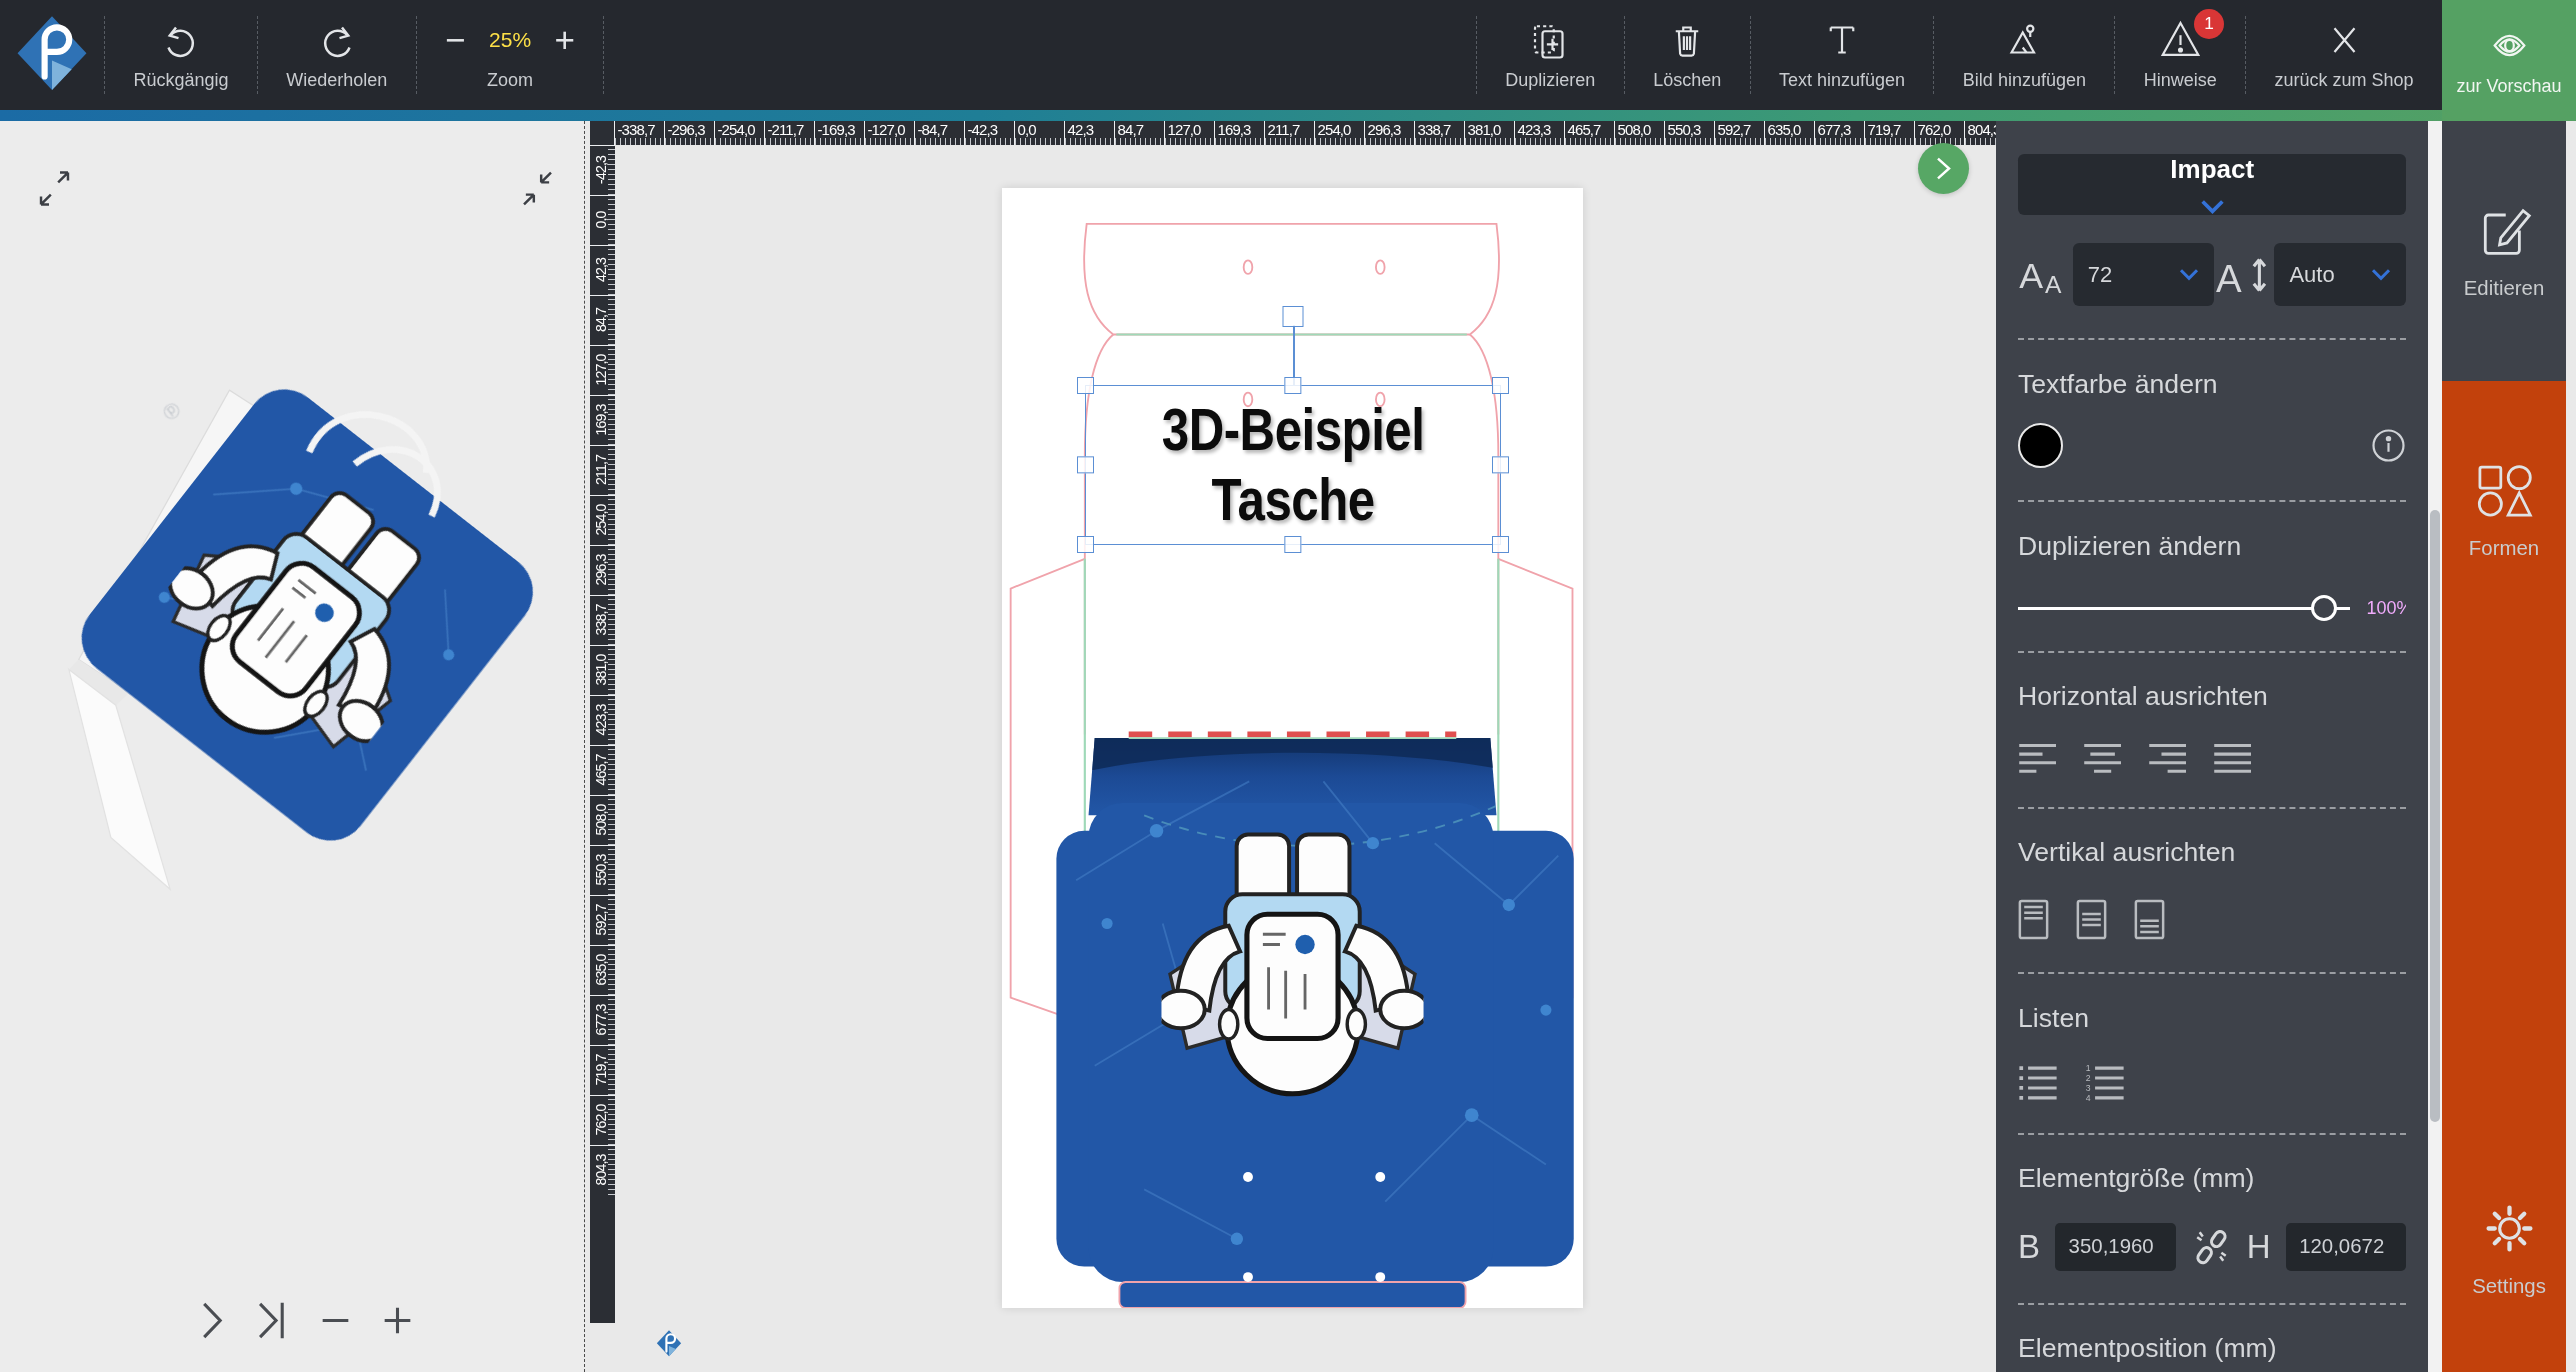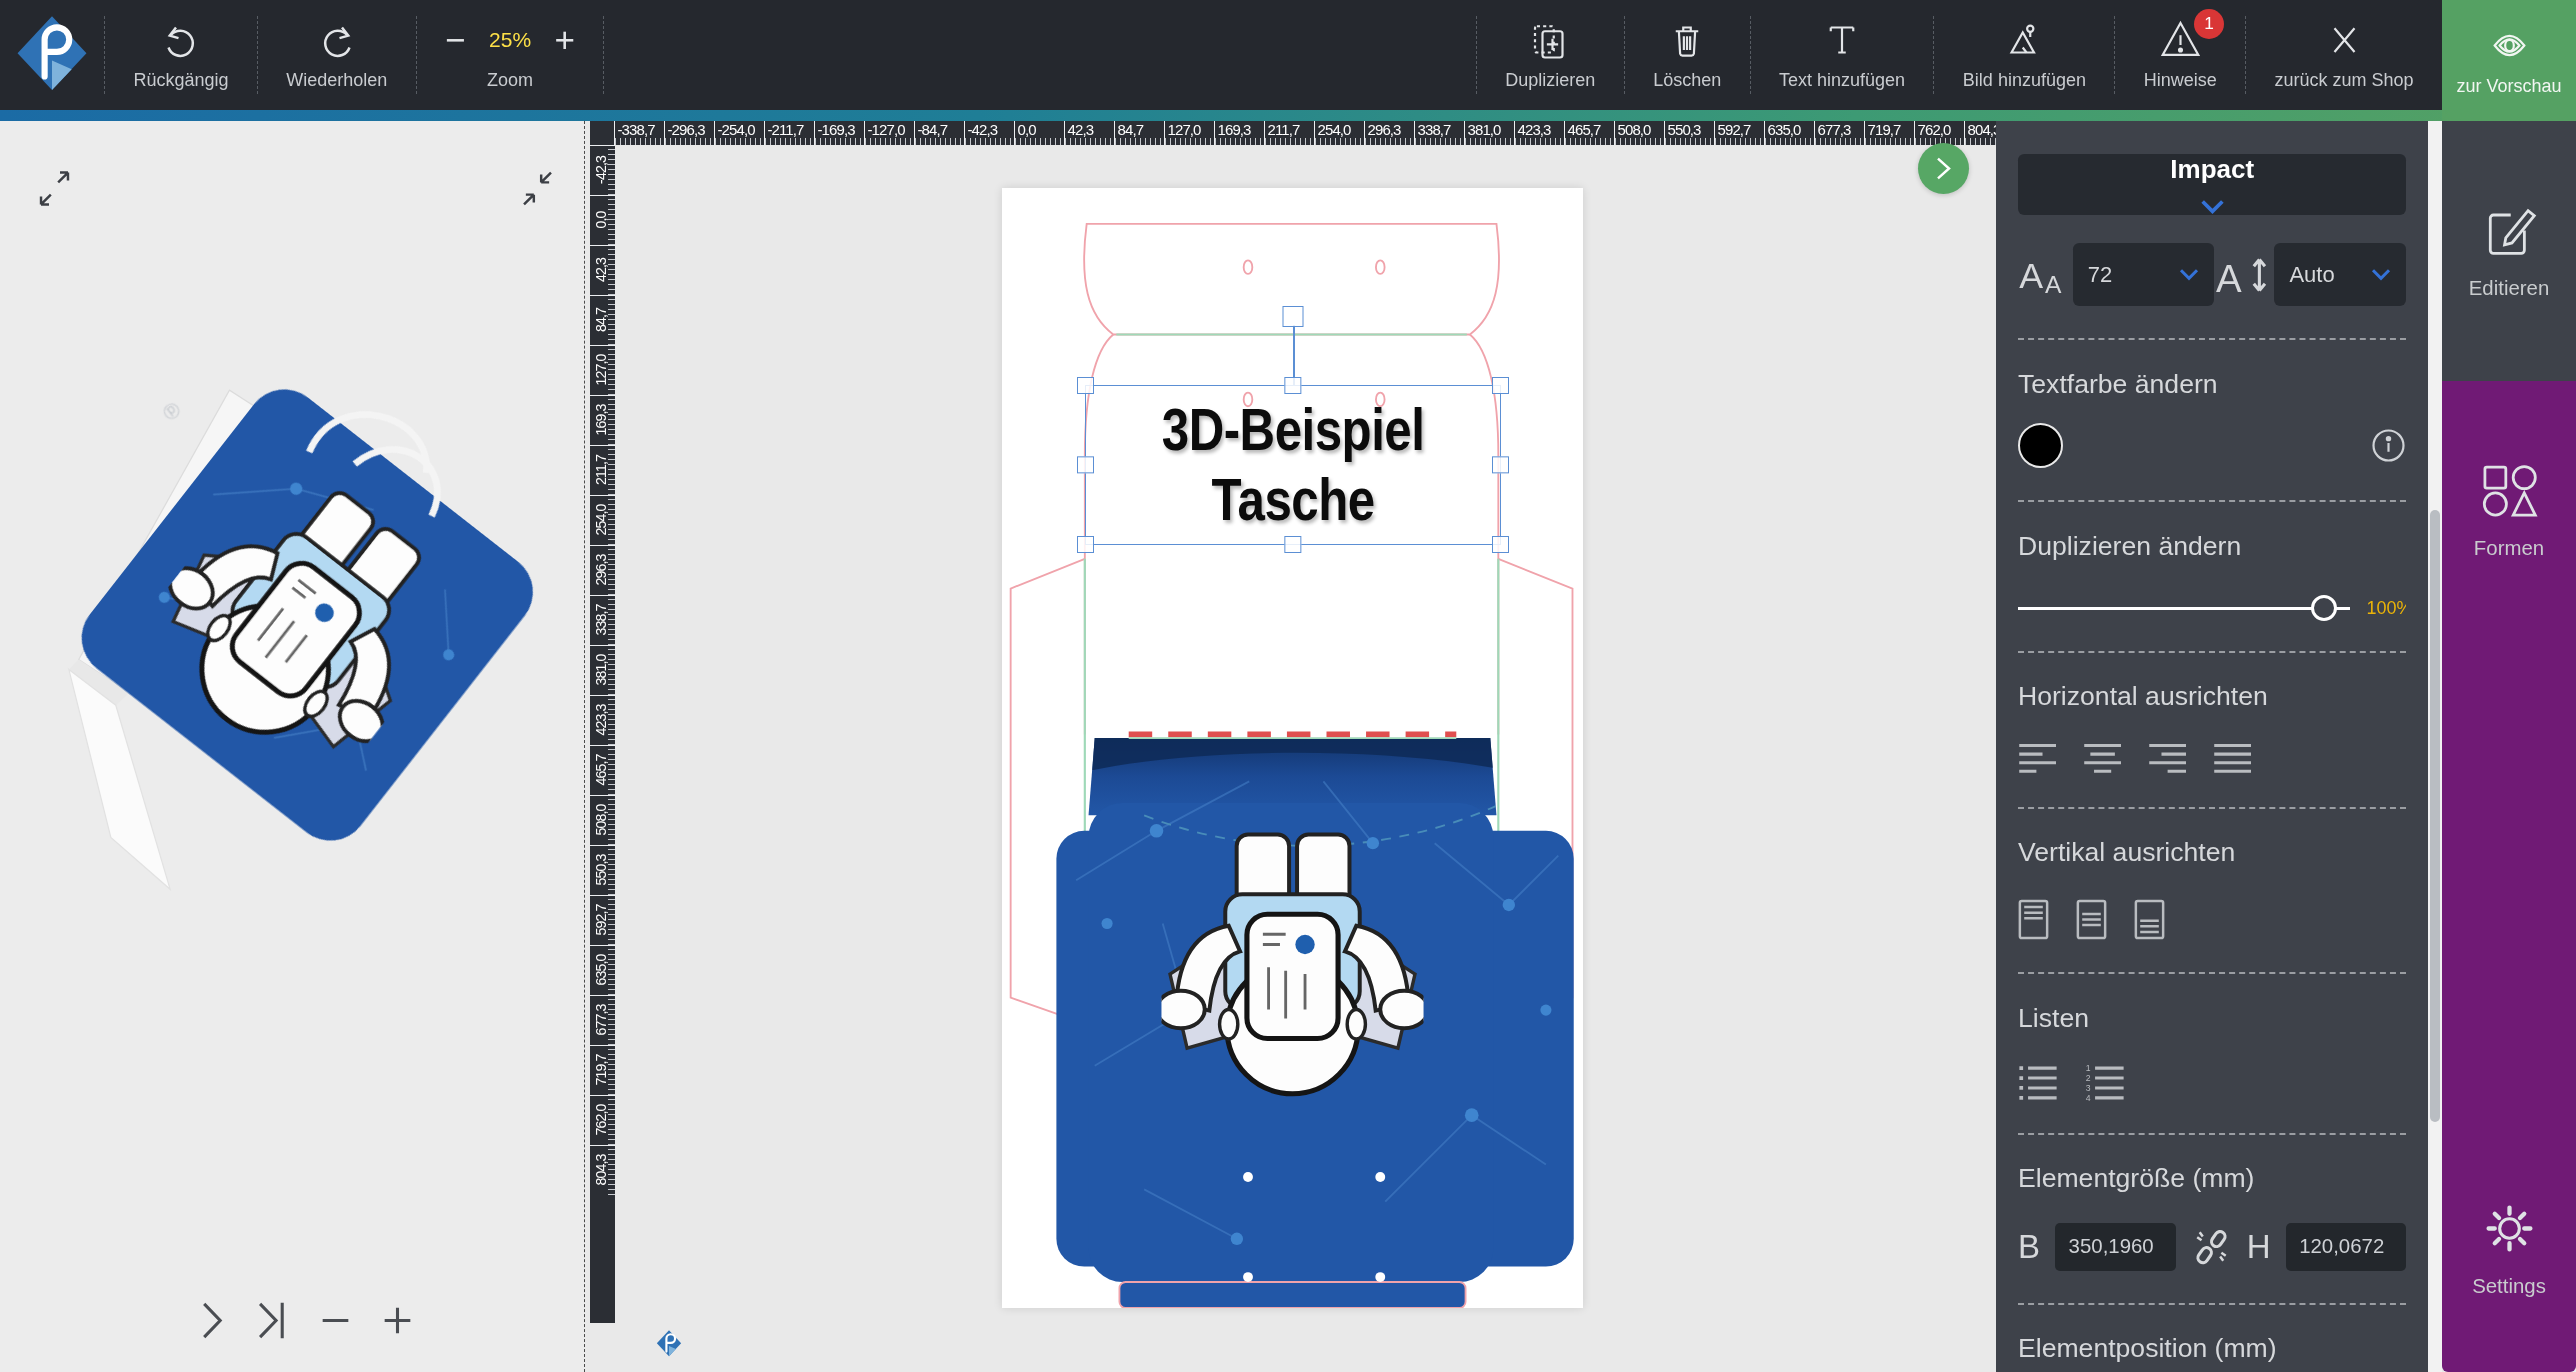--- a/index.html
+++ b/index.html
@@ -79,31 +79,31 @@
   .fs-row{margin-top:28.4px;justify-content:space-between;}
   .selbox{height:63px;background:#262a30;border-radius:6.2px;display:flex;align-items:center;
           justify-content:space-between;padding:0 15px;cursor:pointer;box-sizing:border-box;}
   .selbox .sval{font-size:22px;color:#d6d8db;}
   .swatch-row{margin-top:23.5px;justify-content:space-between;}
   .swatch{width:41px;height:41px;border-radius:50%;background:#000;border:2.5px solid #e8e8e8;cursor:pointer;}
   .slider-row{margin-top:36px;gap:16px;}
   .slider{position:relative;flex:1;height:3.1px;background:#fff;}
   .knob{position:absolute;top:50%;transform:translate(-50%,-50%);width:26px;height:26px;border-radius:50%;
         border:3.1px solid #fff;background:#3e424a;box-sizing:border-box;cursor:pointer;}
-  .slider-val{font-size:18px;color:#eab308;width:40px;overflow:hidden;white-space:nowrap;}
+  .slider-val{font-size:18px;color:#f0abfc;width:40px;overflow:hidden;white-space:nowrap;}
   .icon-row{margin-top:31px;gap:27px;}
   .ip{cursor:pointer;display:flex;align-items:center;}
   .dim-row{margin-top:28.4px;gap:15px;}
   .dim-lbl{font-size:33px;font-weight:300;color:#d6d8db;}
   .dim-box{height:48px;background:#23272c;border-radius:5px;display:flex;align-items:center;
            padding:0 13.6px;font-size:20.4px;color:#cfd2d6;overflow:hidden;white-space:nowrap;box-sizing:border-box;}
   #rp-scroll{position:absolute;right:0;top:0;width:13.6px;height:100%;background:#f2f2f2;}
   #rp-thumb{position:absolute;left:1.9px;top:389px;width:10px;height:612px;border-radius:5px;background:#b9bdc2;cursor:pointer;}
   
-  #sidebar{position:absolute;left:2442px;top:121px;width:134px;height:1251px;background:#701a75;border-radius:6px;}
+  #sidebar{position:absolute;left:2442px;top:121px;width:124px;height:1251px;background:#c2410c;}
   .sb-item{height:260px;display:flex;flex-direction:column;align-items:center;justify-content:center;
            gap:18.5px;cursor:pointer;}
   .sb-item.active{background:#3e424a;}
   .sb-lbl{font-size:20.4px;color:#c9ccce;}
   #sb-settings{position:absolute;bottom:18.5px;left:0;width:134px;height:210px;display:flex;flex-direction:column;
                align-items:center;justify-content:center;gap:17.3px;cursor:pointer;}
   svg{display:block;}
 </style>
 </head>
 <body>

